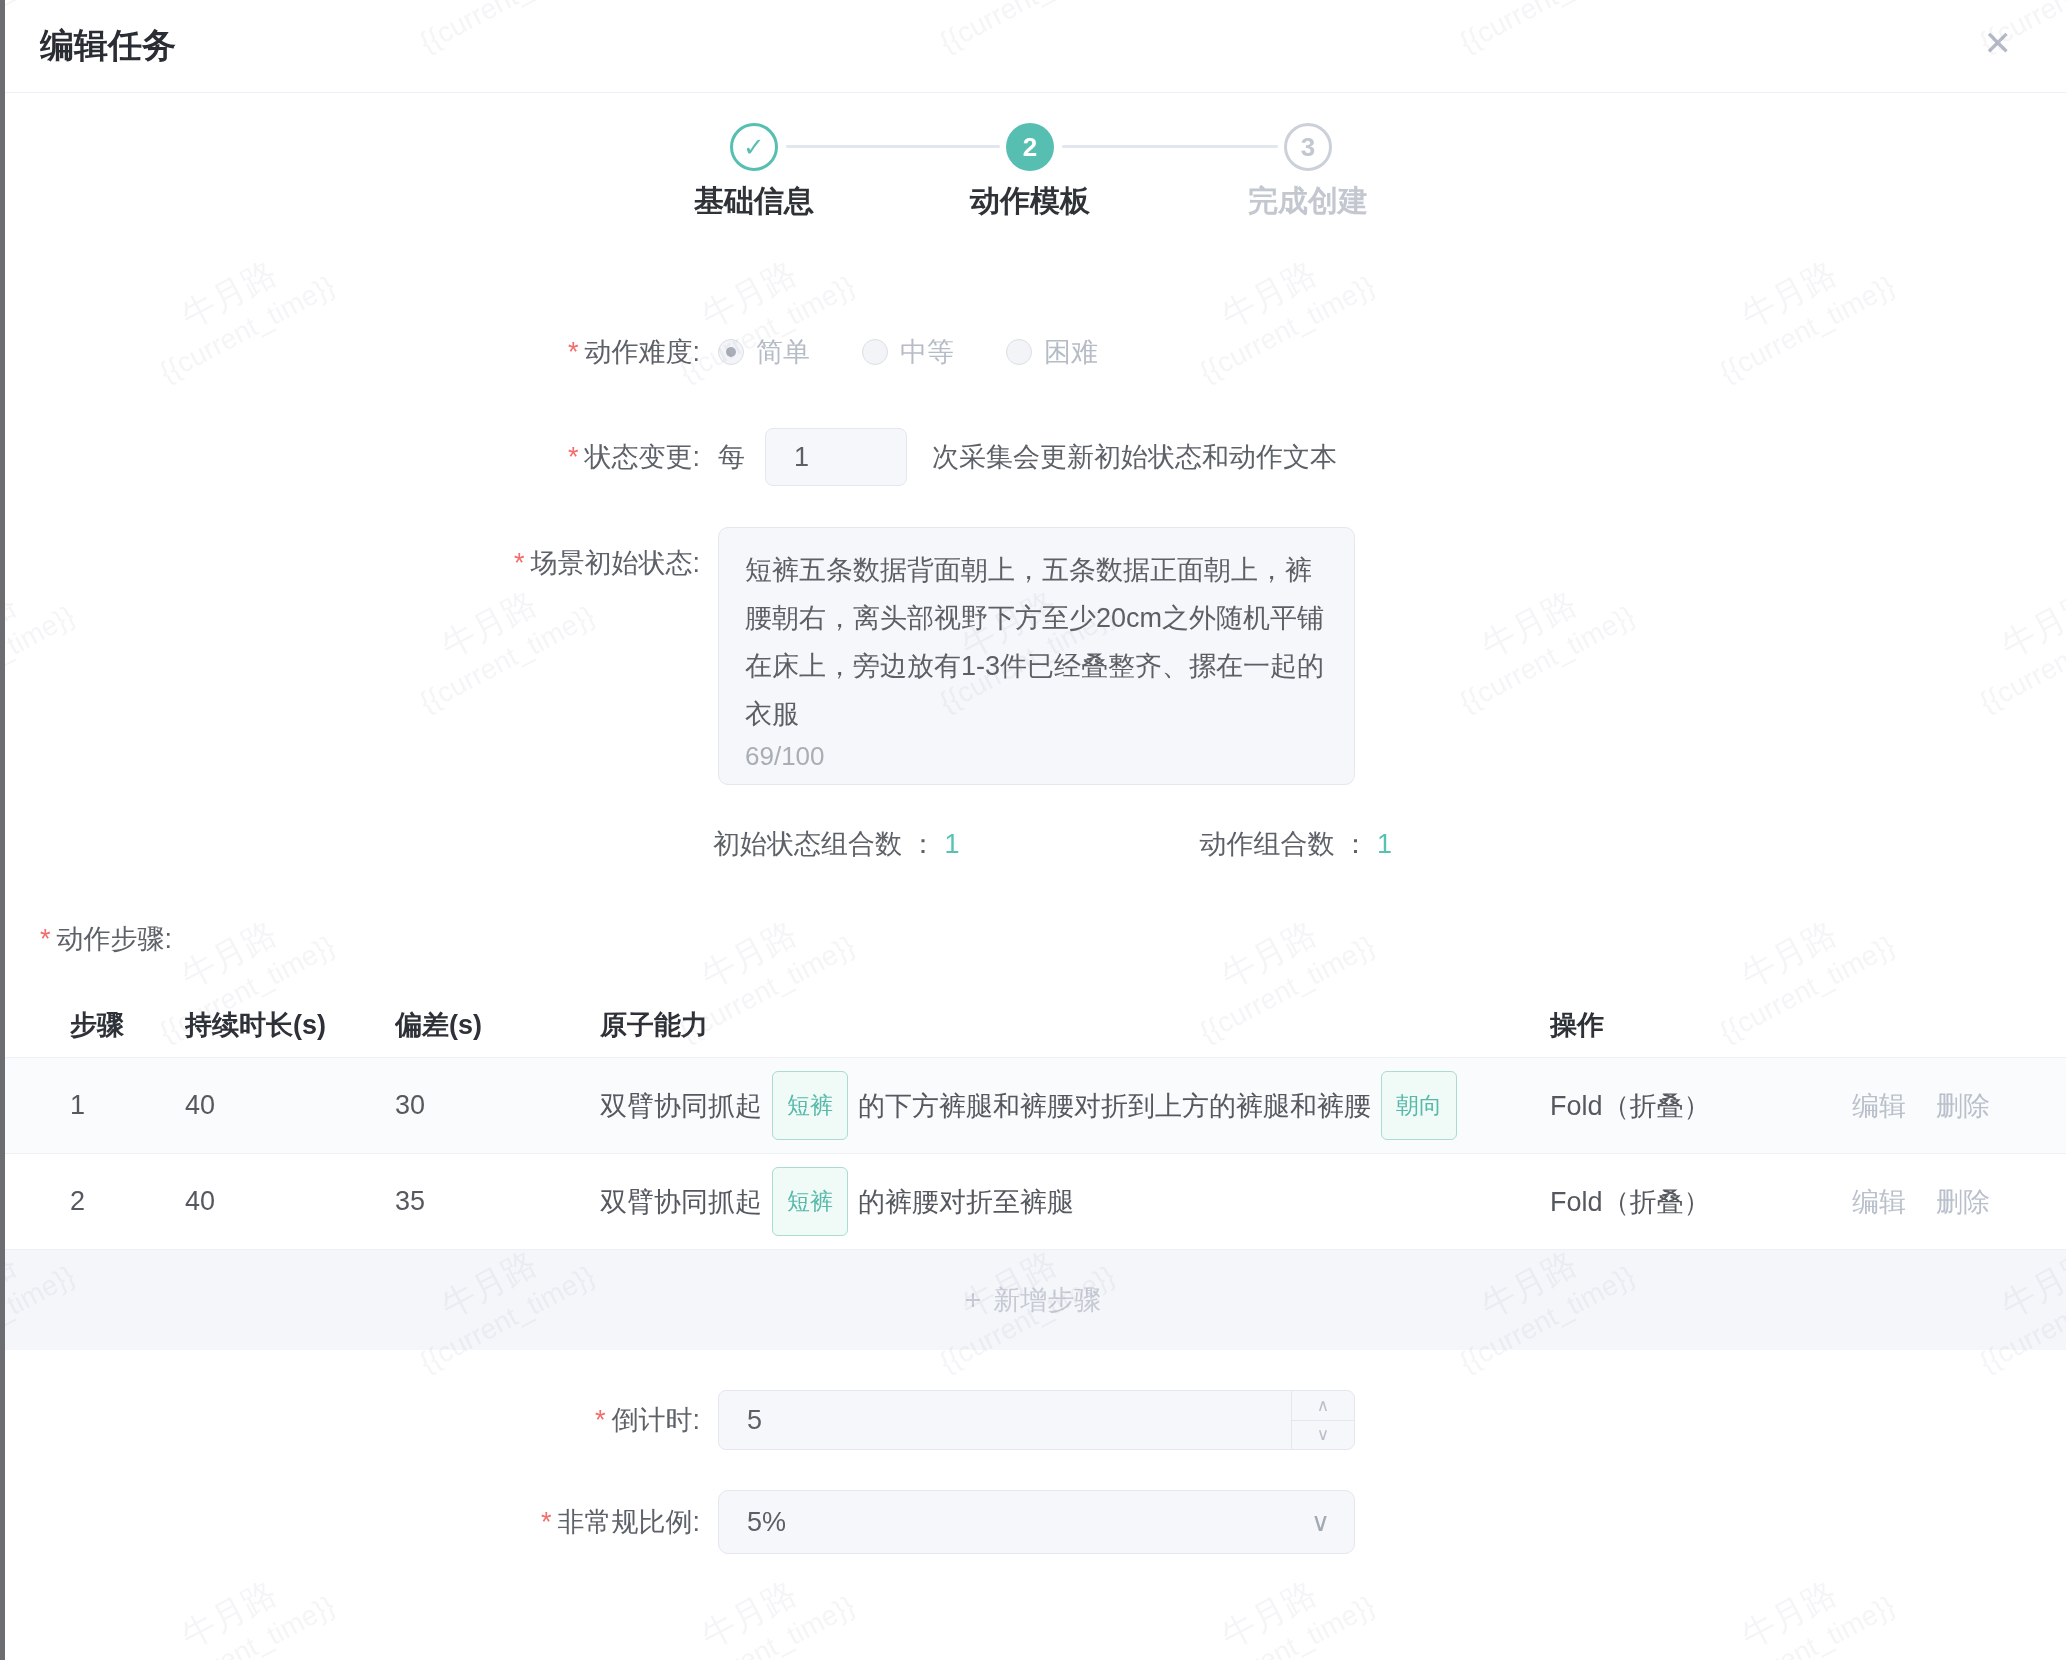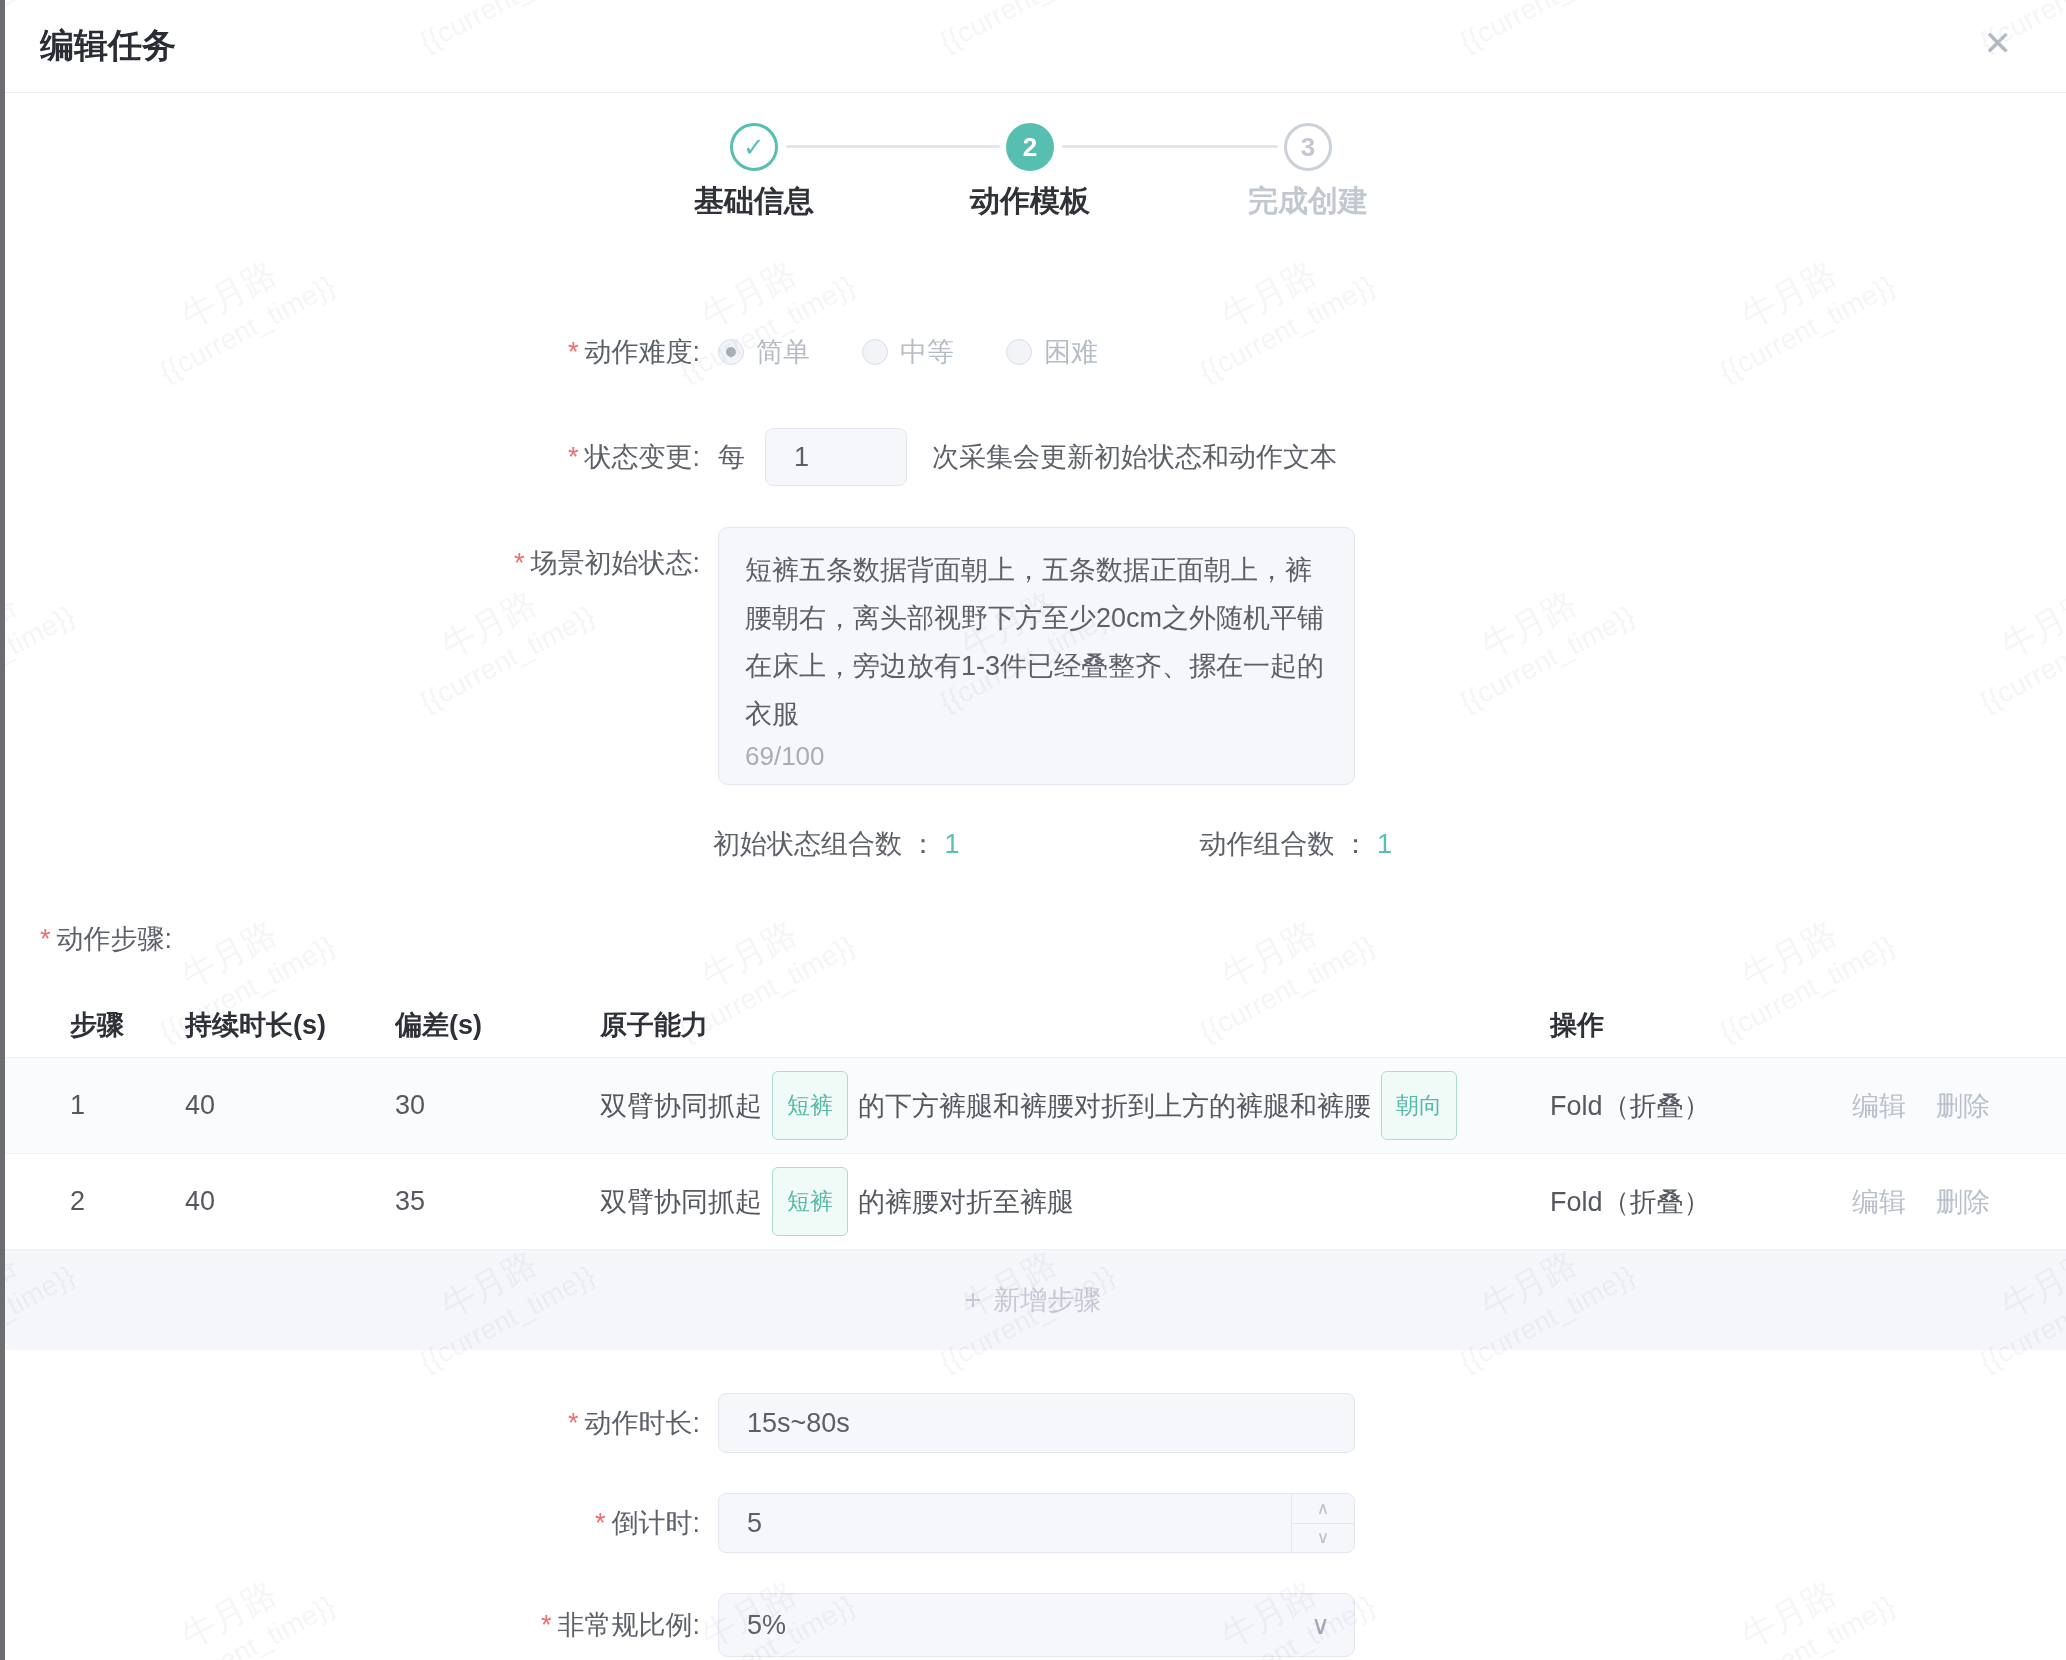--- a/index.html
+++ b/index.html
@@ -302,26 +302,20 @@
         <div class="t-cell c-ability">Fold（折叠）</div>
         <div class="t-cell c-ops"><span class="op-link">编辑</span><span class="op-link">删除</span></div>
       </div>
     </div>
 
   <div class="add-band">
     <span class="add-plus">+</span>
     <span>新增步骤</span>
   </div>
 
-  <div class="form-row row-duration">
-    <div class="form-label"><span class="req">*</span><span>动作时长:</span></div>
-    <div class="form-ctl">
-      <div class="big-input">15s~80s</div>
-    </div>
-  </div>
 
   <div class="form-row row-countdown">
     <div class="form-label"><span class="req">*</span><span>倒计时:</span></div>
     <div class="form-ctl">
       <div class="big-input">
         <span>5</span>
         <div class="spinner">
           <div class="spin-btn up">∧</div>
           <div class="spin-btn">∨</div>
         </div>

